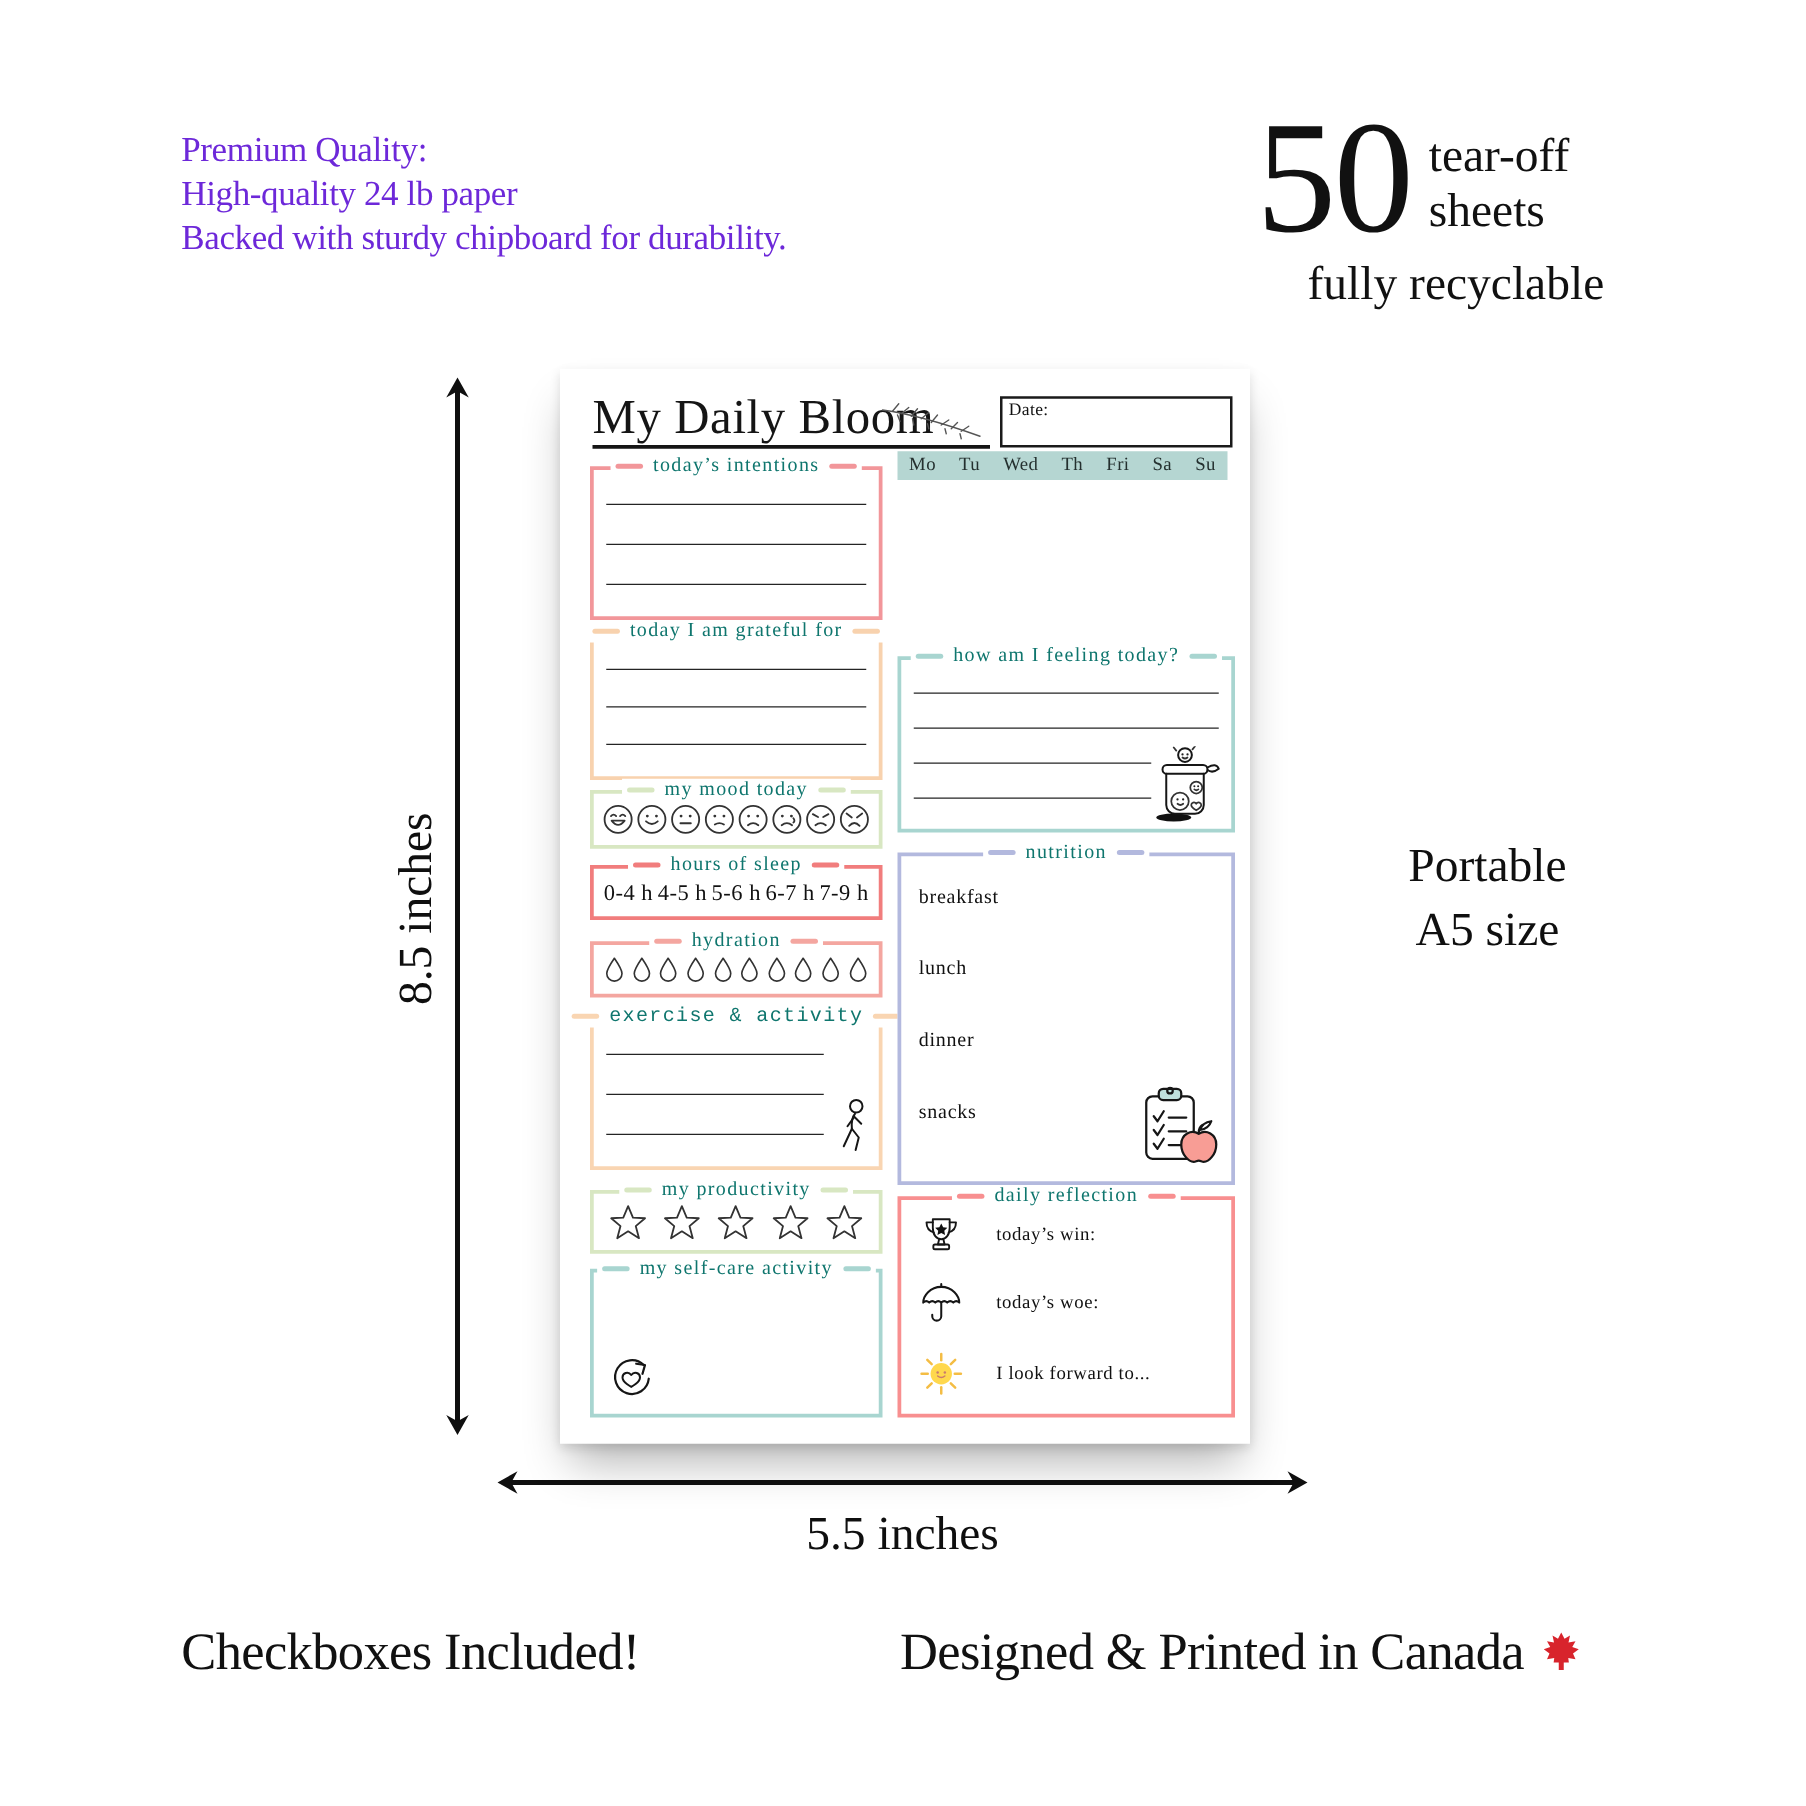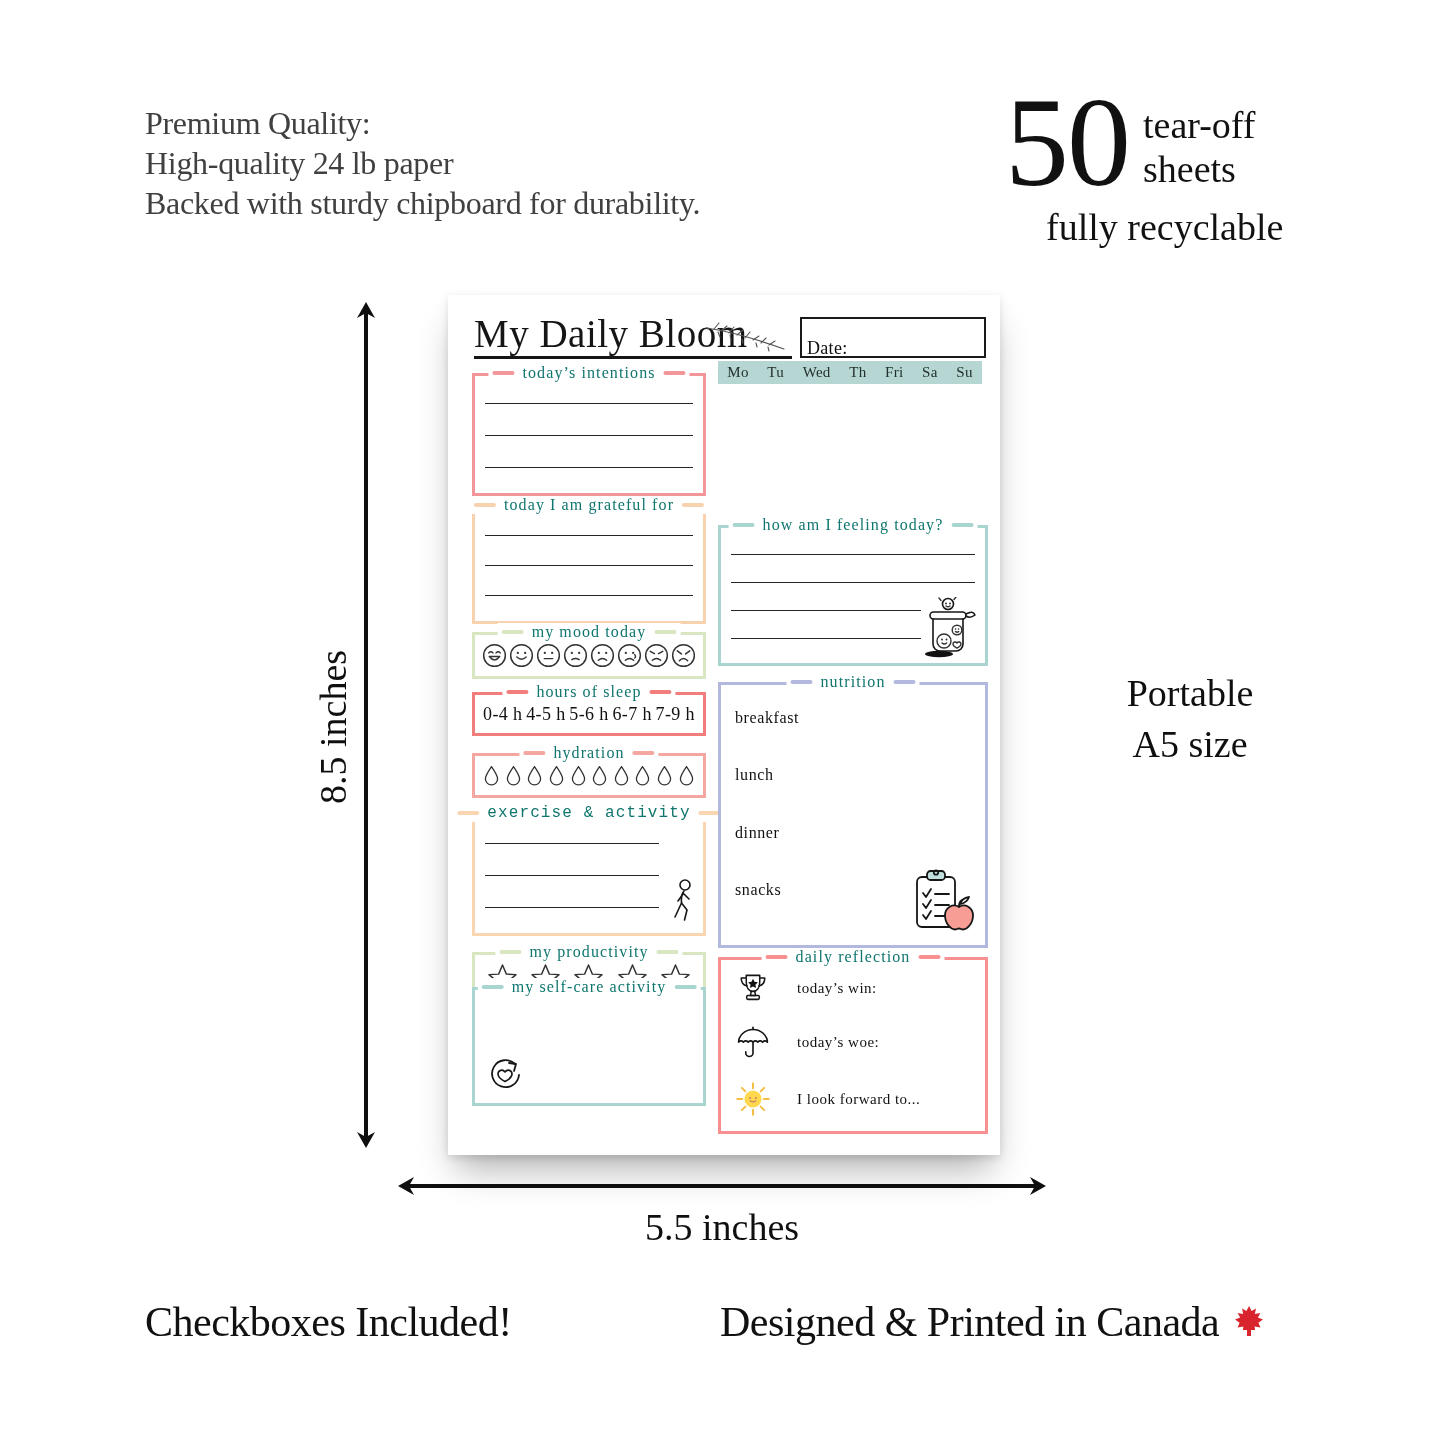--- a/index.html
+++ b/index.html
@@ -1,32 +1,32 @@
 <!DOCTYPE html>
 <html><head>
 <meta charset="utf-8">
 <style>
   html,body{margin:0;padding:0}
   body{width:1445px;height:1445px;background:#fff;font-family:"Liberation Serif",serif;color:#111}
   #stage{position:relative;width:1445px;height:1445px;background:#fff;overflow:hidden}
   .abs{position:absolute}
   
-  .mk{font-size:32px;line-height:1.25;letter-spacing:-0.3px;color:#404040}
+  .mk{font-size:28px;line-height:1.25;letter-spacing:-0.3px;color:#6d28d9}
   .big50{font-size:128px;line-height:.88;letter-spacing:-2px}
   .tear{font-size:38px;line-height:1.15;text-align:left}
   .recy{font-size:38px}
   .dimlabel{font-size:38px;color:#0f0f0f}
   .bottomcap{font-size:42px;letter-spacing:-0.5px;white-space:nowrap;display:flex;align-items:center;gap:12px}
   
   #sheet{position:absolute;left:448px;top:295px;width:552px;height:860px;background:#fff;
          box-shadow:0 3px 8px rgba(0,0,0,.12), 0 22px 34px -8px rgba(0,0,0,.30);}
   .title{font-size:39px;letter-spacing:.5px;color:#151515}
   .rule{background:#151515}
   .datebox{border:2px solid #1a1a1a;background:#fff}
-  .datebox .dl{font-size:18px;padding:19px 5px;letter-spacing:.3px}
+  .datebox .dl{font-size:14px;padding:2px 5px;letter-spacing:.3px}
   .daybar{display:flex;align-items:center;justify-content:space-around;font-size:15px;color:#24302f;letter-spacing:.3px}
   
   .box{position:absolute;border:3px solid #ccc;background:#fff}
   .legend{position:absolute;top:-12px;left:50%;transform:translateX(-50%);background:#fff;
           display:flex;align-items:center;gap:8px;padding:0 4px;white-space:nowrap}
   .legend .lt{font-size:16px;letter-spacing:1.1px;color:#0f766e}
   .dash{width:22px;height:4px;border-radius:2px;flex:0 0 auto}
   .lines{position:absolute;left:10px;right:10px;top:12px;bottom:10px;display:flex;flex-direction:column;justify-content:space-around}
   .wline{height:0;border-bottom:1.7px solid #242424}
   .rowfill{position:absolute;left:6px;right:6px;top:3px;bottom:3px;display:flex;align-items:center;justify-content:space-around}
@@ -287,21 +287,21 @@
           </svg>
           <svg viewBox="0 0 32 30" width="31" height="29">
             <path class="ln" style="stroke-width:1.5" d="M16,2 L20,11.5 L30,12 L22.3,18.5 L25,28.5 L16,22.8 L7,28.5 L9.7,18.5 L2,12 L12,11.5 Z"></path>
           </svg>
           <svg viewBox="0 0 32 30" width="31" height="29">
             <path class="ln" style="stroke-width:1.5" d="M16,2 L20,11.5 L30,12 L22.3,18.5 L25,28.5 L16,22.8 L7,28.5 L9.7,18.5 L2,12 L12,11.5 Z"></path>
           </svg>
         </div>
     </div>
 
-    <div class="box" style="left: 24px; top: 692px; width: 228px; height: 113px; border-color: rgb(168, 213, 208); font-family: Liberation Serif, serif;">
+    <div class="box" style="left: 24px; top: 720px; width: 228px; height: 113px; border-color: rgb(168, 213, 208); font-family: Liberation Serif, serif;">
       <div class="legend">
           <span class="dash" style="background: rgb(168, 213, 208);"></span>
           <span class="lt">my self-care activity</span>
           <span class="dash" style="background: rgb(168, 213, 208);"></span>
         </div>
       <svg class="abs" style="left:10px;bottom:8px;" width="40" height="40" viewBox="0 0 40 40">
         <path class="ln2" d="M30,9 A13.5,13.5 0 1 0 34,20"></path>
         <path class="ln2" d="M24,8 l7,1 -2,7"></path>
         <path class="ln2" style="stroke-width:1.6" d="M20,17 c-2.5,-3.5 -7,-1.5 -7,2 c0,4 7,7.5 7,7.5 c0,0 7,-3.5 7,-7.5 c0,-3.5 -4.5,-5.5 -7,-2 Z"></path>
       </svg>

